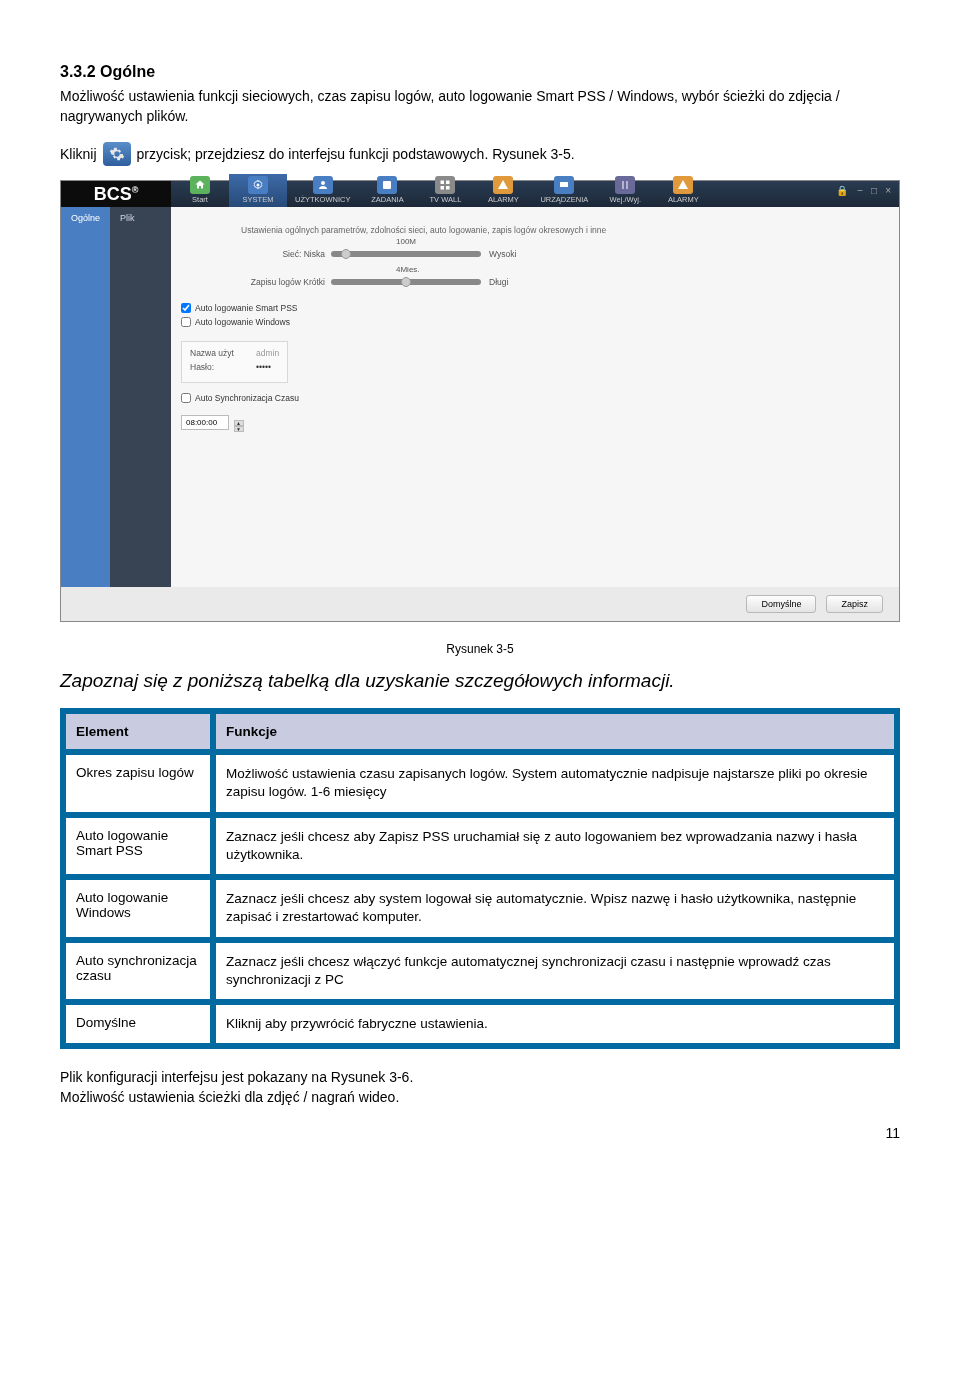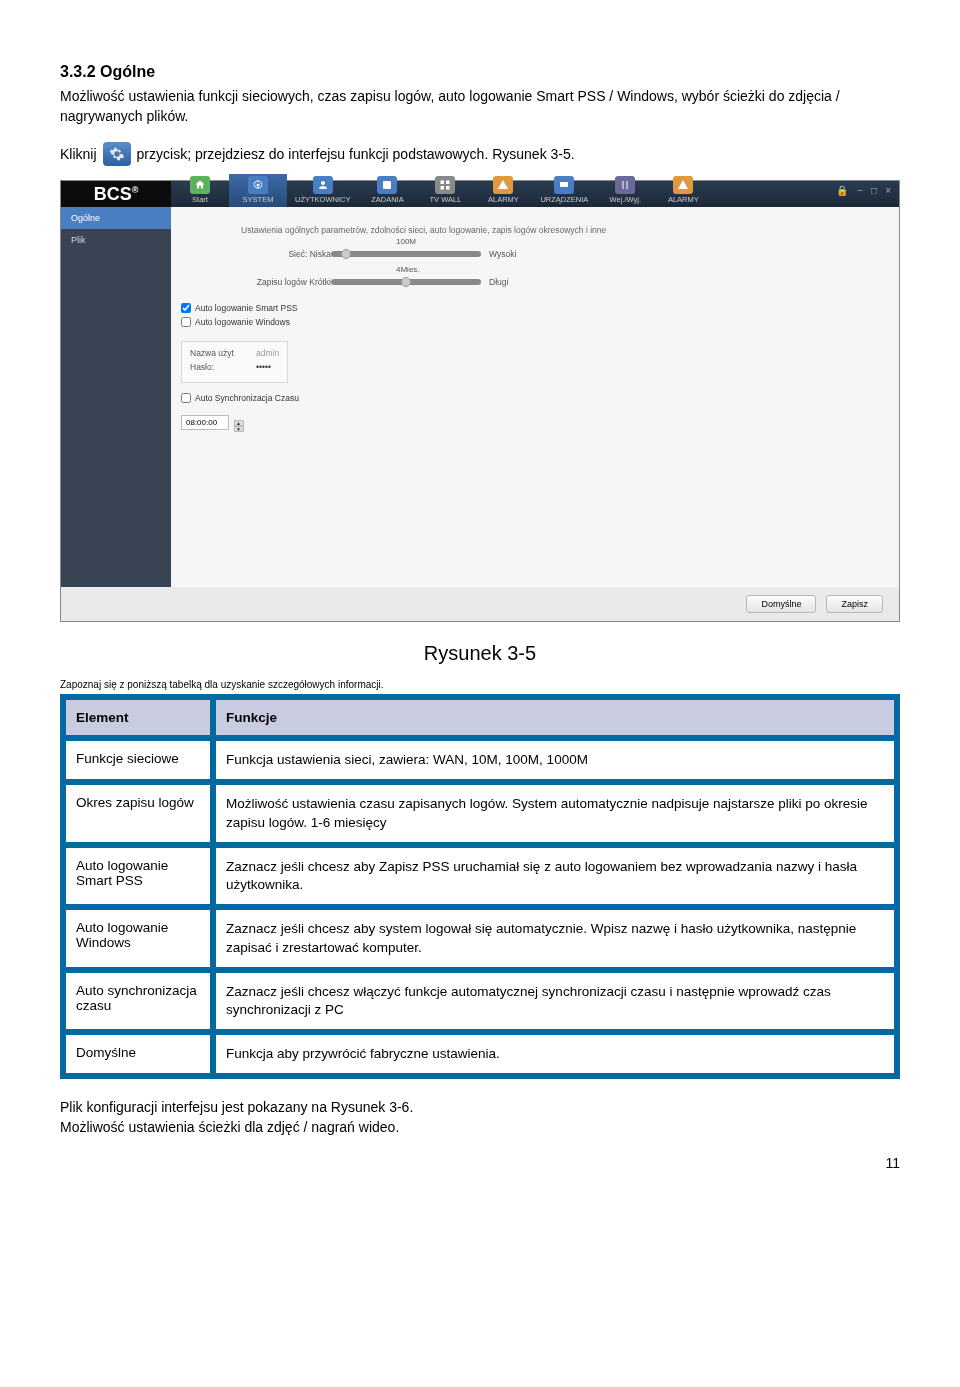--- a/index.html
+++ b/index.html
@@ -23,48 +23,48 @@
   .nav-icon.green { background: #5db25d; }
   .nav-icon.blue { background: #4a7ec2; }
   .nav-icon.gray { background: #8a8a8a; }
   .nav-icon.orange { background: #e09a3b; }
   .nav-icon.purple { background: #6a6a9a; }
   .nav-icon svg { width: 12px; height: 12px; fill: #fff; }
   .win-controls { display: flex; align-items: flex-start; padding: 4px 8px; gap: 8px; color: #aaa; font-size: 10px; }
   .win-controls span { cursor: pointer; }
 
   .app-body { display: flex; height: 380px; background: #f6f6f6; }
-  .sidebar { width: 110px; background: #384354; display: flex; flex-direction: column; }
+  .sidebar { width: 110px; background: #384354; display: flex; flex-direction: row; }
   .side-item { padding: 6px 10px; color: #d0d6e0; font-size: 9px; cursor: pointer; }
   .side-item.active { background: #4a7ec2; color: #fff; }
 
   .main-pane { flex: 1; padding: 18px 18px 10px 70px; position: relative; }
   .info-line { color: #666; font-size: 8.5px; margin-bottom: 12px; }
   .field-row { display: flex; align-items: center; margin-bottom: 8px; font-size: 8.5px; }
-  .field-row .flabel { width: 90px; text-align: right; color: #555; }
+  .field-row .flabel { width: 90px; text-align: right; padding-right: 6px; color: #555; }
   .slider { width: 150px; height: 6px; background: #888; border-radius: 3px; position: relative; }
   .slider-thumb { width: 10px; height: 10px; background: #ccc; border: 1px solid #999; border-radius: 50%; position: absolute; top: -2px; }
   .slider-thumb.p1 { left: 10px; }
   .slider-thumb.p2 { left: 70px; }
   .flabel-right { margin-left: 8px; color: #555; }
   .check-row { display: flex; align-items: center; gap: 4px; font-size: 8.5px; margin-bottom: 4px; margin-left: 0px; }
   .check-row input { width: 10px; height: 10px; }
   .admin-field { display: flex; align-items: center; gap: 10px; margin-bottom: 4px; }
   .admin-field .albl { width: 56px; font-size: 8.5px; color: #555; }
   .admin-box { background: #fafafa; border: 1px solid #d8d8d8; padding: 6px 8px; display: inline-block; margin-top: 10px; }
   .time-box { margin-top: 12px; }
   .time-input { border: 1px solid #bbb; background: #fff; padding: 2px 4px; width: 48px; font-size: 8px; }
   .stepper { display: inline-flex; flex-direction: column; margin-left: 2px; }
   .stepper span { width: 10px; height: 6px; background: #ddd; border: 1px solid #bbb; font-size: 5px; text-align: center; line-height: 4px; }
 
   .footer-btns { display: flex; justify-content: flex-end; gap: 10px; padding: 8px 16px; background: #eaeaea; }
   .footer-btns button { background: linear-gradient(#fdfdfd,#e4e4e4); border: 1px solid #b8b8b8; border-radius: 3px; padding: 3px 14px; font-size: 9px; cursor: pointer; }
 
-  .caption { text-align: center; font-size: 20px; margin: 20px 0 14px 0; }
-  .subhead { font-size: 10px; margin-bottom: 4px; }
+  .caption { text-align: center; font-size: 12px; margin: 20px 0 14px 0; }
+  .subhead { font-size: 19px; margin-bottom: 16px; font-style: italic; }
 
   table.info { width: 100%; border-collapse: collapse; font-size: 13.5px; margin-bottom: 20px; }
   table.info th, table.info td { border: 6px solid #0369a1; padding: 10px 10px; vertical-align: top; text-align: left; }
   table.info th { background: #c9cbe0; font-weight: bold; }
   table.info td:first-child { width: 150px; }
   table.info td p { line-height: 1.35; }
 
   .bottom-text { font-size: 14px; margin-bottom: 4px; }
   .page-num { text-align: right; font-size: 14px; margin-top: 20px; }
 </style>
@@ -259,26 +259,20 @@
 <div class="caption">Rysunek 3-5</div>
 <p class="subhead">Zapoznaj się z poniższą tabelką dla uzyskanie szczegółowych informacji.</p>
 
 <table class="info">
   <tbody>
       <tr>
     <th>Element</th>
     <th>Funkcje</th>
   </tr>
   <tr>
-        <td>Funkcje sieciowe</td>
-        <td>
-          <p>Funkcja ustawienia sieci, zawiera: WAN, 10M, 100M, 1000M</p>
-        </td>
-      </tr>
-  <tr>
         <td>Okres zapisu logów</td>
         <td>
           <p>Możliwość ustawienia czasu zapisanych logów. System automatycznie nadpisuje najstarsze pliki po okresie zapisu logów. 1-6 miesięcy</p>
         </td>
       </tr>
   <tr>
         <td>Auto logowanie Smart PSS</td>
         <td>
           <p>Zaznacz jeśli chcesz aby Zapisz PSS uruchamiał się z auto logowaniem bez wprowadzania nazwy i hasła użytkownika.</p>
         </td>
@@ -291,21 +285,21 @@
       </tr>
   <tr>
         <td>Auto synchronizacja czasu</td>
         <td>
           <p>Zaznacz jeśli chcesz włączyć funkcje automatycznej synchronizacji czasu i następnie wprowadź czas synchronizacji z PC</p>
         </td>
       </tr>
   <tr>
         <td>Domyślne</td>
         <td>
-          <p>Funkcja aby przywrócić fabryczne ustawienia.</p>
+          <p>Kliknij aby przywrócić fabryczne ustawienia.</p>
         </td>
       </tr>
 </tbody>
   </table>
 
 <p class="bottom-text">Plik konfiguracji interfejsu jest pokazany na Rysunek 3-6.</p>
 <p class="bottom-text">Możliwość ustawienia ścieżki dla zdjęć / nagrań wideo.</p>
 
 <div class="page-num">11</div>
 

